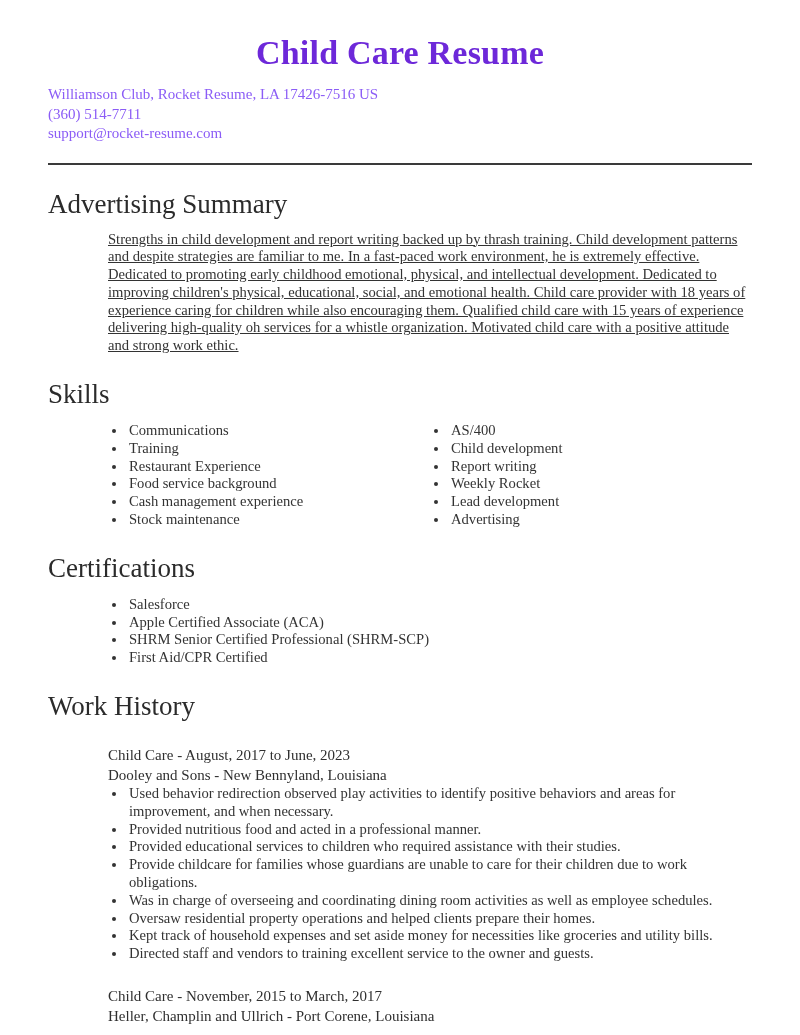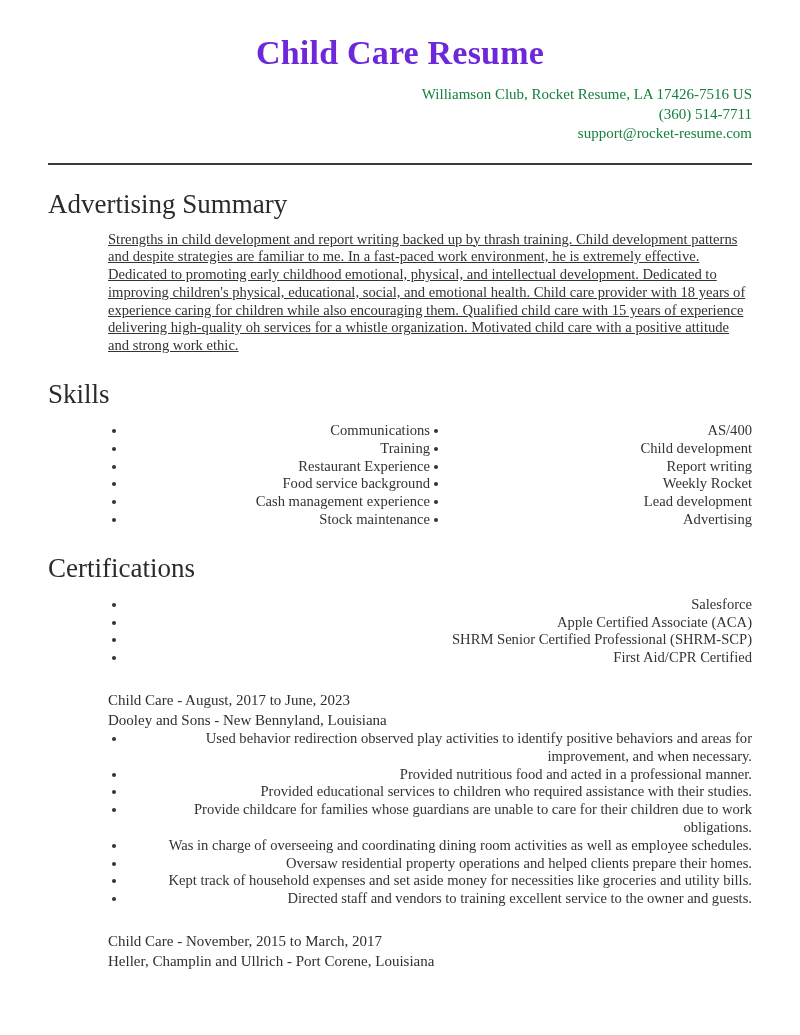--- a/index.html
+++ b/index.html
@@ -9,40 +9,40 @@
     background: #ffffff; color: #333333;
     font-family: "Liberation Serif", "DejaVu Serif", serif;
   }
   .page { padding: 34px 48px 0 48px; }
 
   h1 {
     margin: 0 0 13px 0;
     font-size: 34px; font-weight: 600; text-align: center;
     color: #6d28d9; letter-spacing: 0.2px;
   }
-  .contact { text-align: right; font-size: 15px; line-height: 19.5px; color: #15803d; }
+  .contact { text-align: left; font-size: 15px; line-height: 19.5px; color: #8b5cf6; }
 
   hr.rule { border: none; border-top: 2px solid #3a3a3a; margin: 19px 0 0 0; }
 
   section { margin: 0; }
   h2 {
     margin: 24px 0 0 0;
     font-size: 27px; font-weight: 500; color: #2b2b2b;
   }
 
   .summary {
     margin: 11px 0 0 60px;
     font-size: 14.6px; line-height: 17.8px; color: #333;
     text-align: left;
     text-decoration: underline;
   }
 
   ul.blist {
     margin: 12px 0 0 60px; padding-left: 19px;
-    font-size: 14.6px; line-height: 17.8px; color: #333; text-align: right;
+    font-size: 14.6px; line-height: 17.8px; color: #333;
   }
   ul.blist li { padding-left: 2px; }
   .cols { display: flex; margin: 12px 0 0 60px; }
   .cols ul.blist { margin: 0; width: 50%; flex: 0 0 50%; }
 
   .job { margin-top: 24px; }
   .job-header { margin-left: 60px; font-size: 15px; line-height: 19.5px; color: #2f2f2f; }
   .job ul.blist { margin-top: 0; }
 </style>
 </head>
@@ -91,20 +91,21 @@
     <h2>Certifications</h2>
     <ul class="blist">
         <li>Salesforce</li>
         <li>Apple Certified Associate (ACA)</li>
         <li>SHRM Senior Certified Professional (SHRM-SCP)</li>
         <li>First Aid/CPR Certified</li>
       </ul>
   </section>
 
   <section>
+    <h2>Work History</h2>
 
     <div class="job">
       <div class="job-header">
         <div>Child Care - August, 2017 to June, 2023</div>
         <div>Dooley and Sons - New Bennyland, Louisiana</div>
       </div>
       <ul class="blist">
           <li>Used behavior redirection observed play activities to identify positive behaviors and areas for improvement, and when necessary.</li>
           <li>Provided nutritious food and acted in a professional manner.</li>
           <li>Provided educational services to children who required assistance with their studies.</li>

